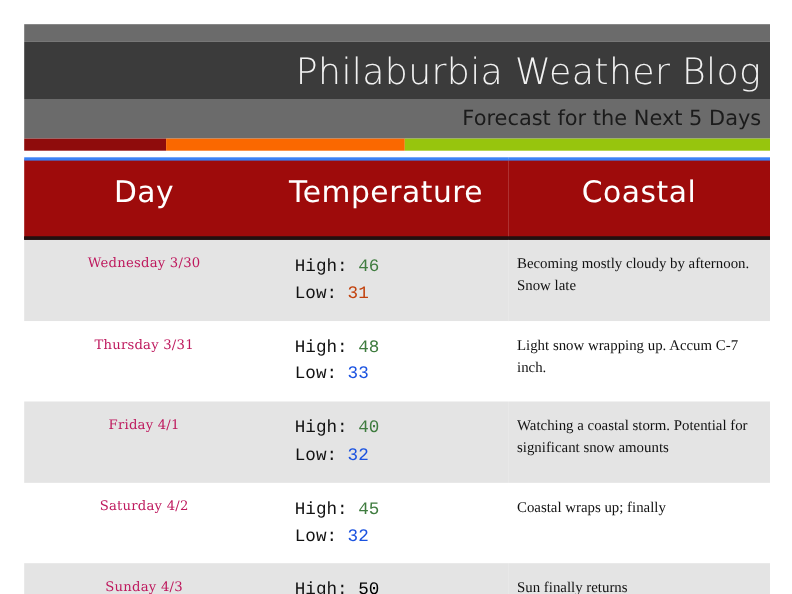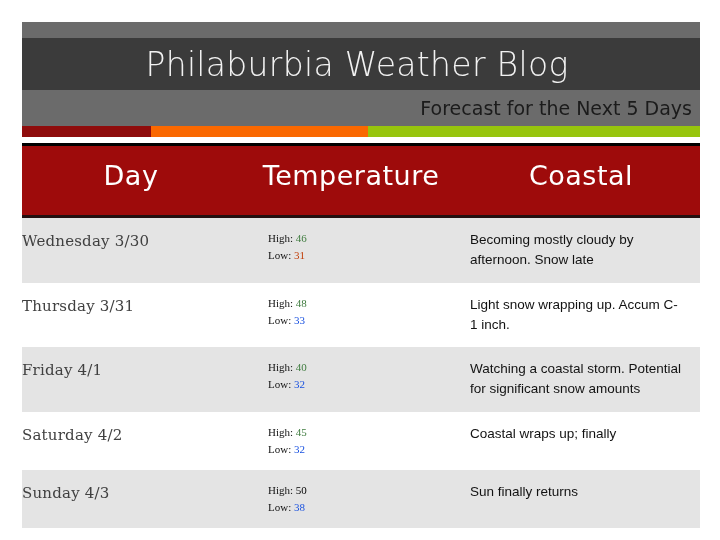--- a/index.html
+++ b/index.html
@@ -24,21 +24,21 @@
   }
   .band-gray-top {
     height: 16px;
     background: #6b6b6b;
   }
   .band-dark {
     height: 52px;
     background: #3b3b3b;
     display: flex;
     align-items: center;
-    justify-content: center;
+    justify-content: flex-end;
     padding-right: 8px;
     box-sizing: border-box;
   }
   .band-gray-bottom {
     height: 36px;
     background: #6b6b6b;
     display: flex;
     align-items: center;
     justify-content: flex-end;
     padding-right: 8px;
@@ -72,21 +72,21 @@
   #forecast-table {
     position: absolute;
     left: 22px;
     top: 143px;
     width: 678px;
     border-collapse: collapse;
     table-layout: fixed;
   }
   #forecast-table thead tr {
     background: #9e0b0b;
-    border-top: 3px solid #000000;
+    border-top: 3px solid #3b82f6;
     border-bottom: 3px solid #231010;
   }
   #forecast-table thead th {
     color: #ffffff;
     font-family: "DejaVu Sans", sans-serif;
     font-size: 27px;
     font-weight: 400;
     letter-spacing: 0.5px;
     padding: 14px 0 24px 0;
     text-align: center;
@@ -97,37 +97,38 @@
   th.col-fcst  { width: 238px; }
 
   #forecast-table tbody td {
     vertical-align: top;
     padding: 12px 0 12px 0;
   }
   tr.row-shaded td { background: #e4e4e4; }
   tr.row-plain  td { background: #ffffff; }
 
   .cell-day {
+    text-align: center;
     font-family: "DejaVu Serif", serif;
-    font-size: 15px;
-    color: #404040;
+    font-size: 12px;
+    color: #be185d;
     padding-top: 14px !important;
     letter-spacing: 0.2px;
   }
   .cell-temp {
     padding-left: 28px !important;
-    font-family: Liberation Serif, serif;
-    font-size: 11px;
+    font-family: Liberation Mono, monospace;
+    font-size: 16px;
     color: #121212;
     line-height: 1.55;
   }
   .cell-forecast {
     padding-right: 16px !important;
     padding-left: 8px !important;
-    font-family: Liberation Sans, sans-serif;
+    font-family: Liberation Serif, serif;
     font-size: 13.5px;
     color: #121212;
     line-height: 1.5;
     margin-left: 44px;
   }
   .temp-line { white-space: nowrap; }
   .temp-label { color: #121212; }
   .temp-high-val { font-weight: 400; }
   .temp-low-val  { font-weight: 400; }
 </style>
@@ -165,21 +166,21 @@
           <div class="temp-line"><span class="temp-label">Low:</span><span class="temp-low-val" style="color: #c2410c;"> 31</span></div>
         </td>
         <td class="cell-forecast">Becoming mostly cloudy by afternoon. Snow late</td>
       </tr>
       <tr class="row-plain">
         <td class="cell-day">Thursday 3/31</td>
         <td class="cell-temp">
           <div class="temp-line"><span class="temp-label">High:</span><span class="temp-high-val" style="color: rgb(63, 124, 63);"> 48</span></div>
           <div class="temp-line"><span class="temp-label">Low:</span><span class="temp-low-val" style="color: rgb(26, 82, 224);"> 33</span></div>
         </td>
-        <td class="cell-forecast">Light snow wrapping up. Accum C-1 inch.</td>
+        <td class="cell-forecast">Light snow wrapping up. Accum C-7 inch.</td>
       </tr>
       <tr class="row-shaded">
         <td class="cell-day">Friday 4/1</td>
         <td class="cell-temp">
           <div class="temp-line"><span class="temp-label">High:</span><span class="temp-high-val" style="color: rgb(63, 124, 63);"> 40</span></div>
           <div class="temp-line"><span class="temp-label">Low:</span><span class="temp-low-val" style="color: rgb(26, 82, 224);"> 32</span></div>
         </td>
         <td class="cell-forecast">Watching a coastal storm. Potential for significant snow amounts</td>
       </tr>
       <tr class="row-plain">

